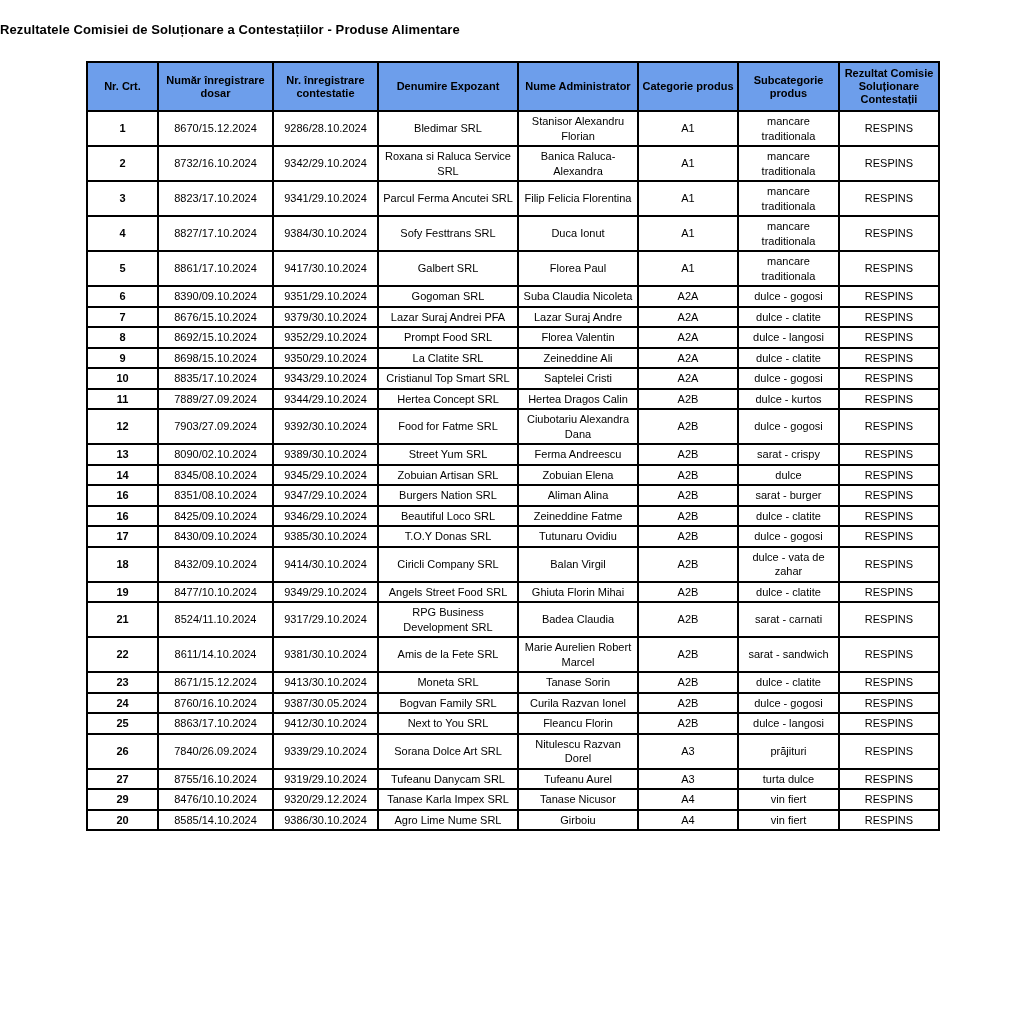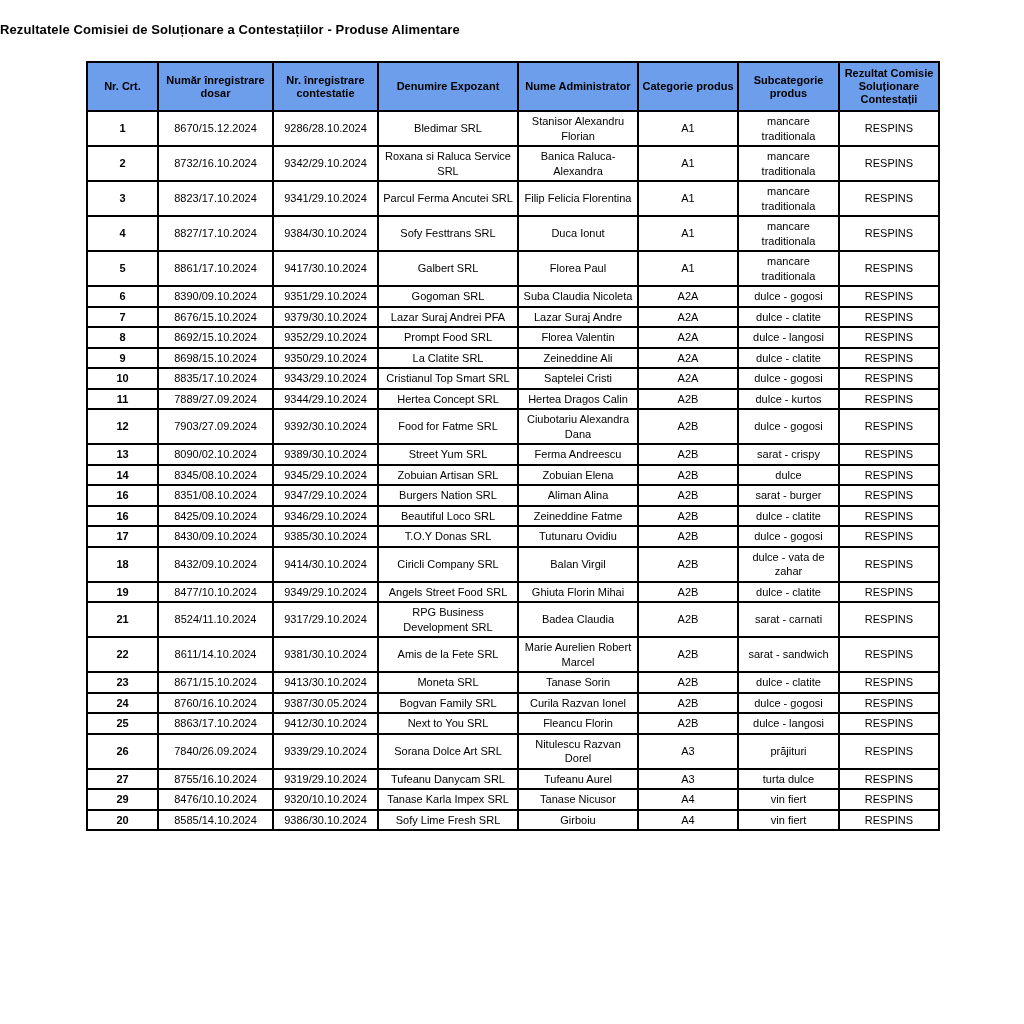--- a/index.html
+++ b/index.html
@@ -283,21 +283,21 @@
           <td>8611/14.10.2024</td>
           <td>9381/30.10.2024</td>
           <td>Amis de la Fete SRL</td>
           <td>Marie Aurelien Robert Marcel</td>
           <td>A2B</td>
           <td>sarat - sandwich</td>
           <td>RESPINS</td>
         </tr>
         <tr>
           <td>23</td>
-          <td>8671/15.10.2024</td>
+          <td>8671/15.12.2024</td>
           <td>9413/30.10.2024</td>
           <td>Moneta SRL</td>
           <td>Tanase Sorin</td>
           <td>A2B</td>
           <td>dulce - clatite</td>
           <td>RESPINS</td>
         </tr>
         <tr>
           <td>24</td>
           <td>8760/16.10.2024</td>
@@ -334,32 +334,32 @@
           <td>9319/29.10.2024</td>
           <td>Tufeanu Danycam SRL</td>
           <td>Tufeanu Aurel</td>
           <td>A3</td>
           <td>turta dulce</td>
           <td>RESPINS</td>
         </tr>
         <tr>
           <td>29</td>
           <td>8476/10.10.2024</td>
-          <td>9320/10.10.2024</td>
+          <td>9320/29.12.2024</td>
           <td>Tanase Karla Impex SRL</td>
           <td>Tanase Nicusor</td>
           <td>A4</td>
           <td>vin fiert</td>
           <td>RESPINS</td>
         </tr>
         <tr>
           <td>20</td>
           <td>8585/14.10.2024</td>
           <td>9386/30.10.2024</td>
-          <td>Sofy Lime Fresh SRL</td>
+          <td>Agro Lime Nume SRL</td>
           <td>Girboiu</td>
           <td>A4</td>
           <td>vin fiert</td>
           <td>RESPINS</td>
         </tr>
       </tbody>
   </table>
 </div>
 
 </body></html>

